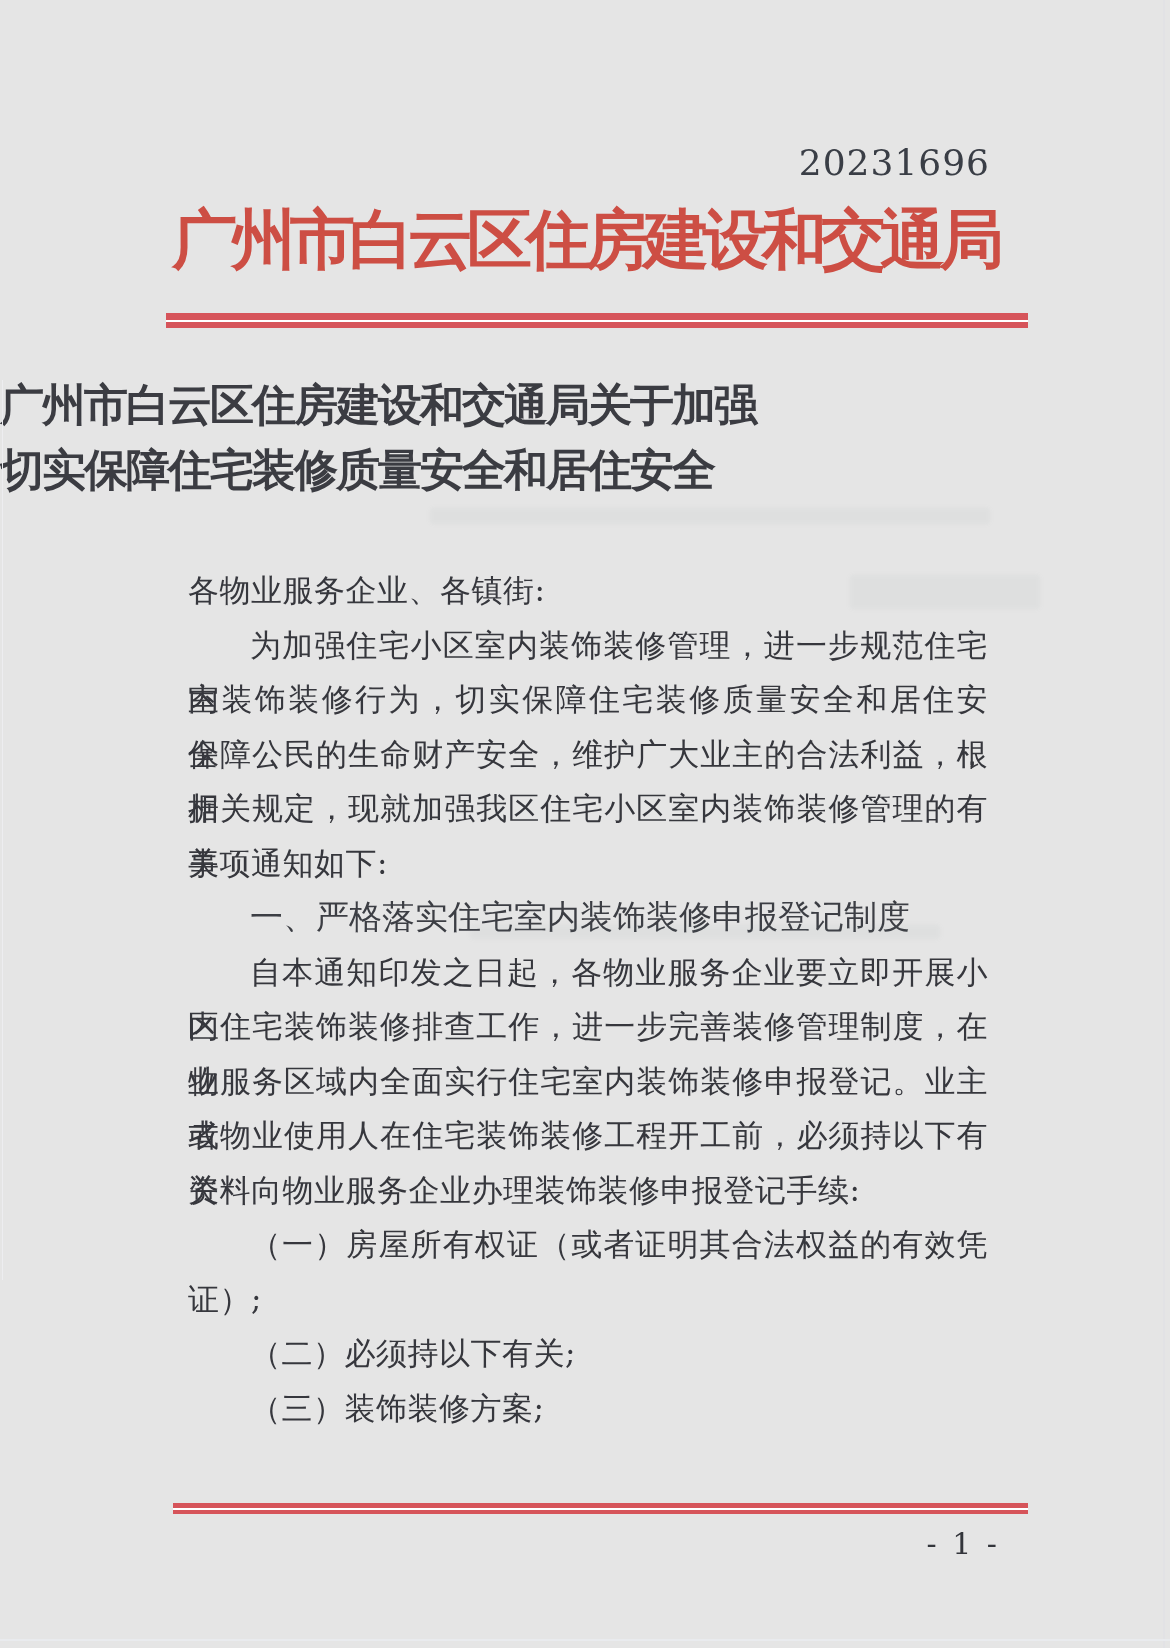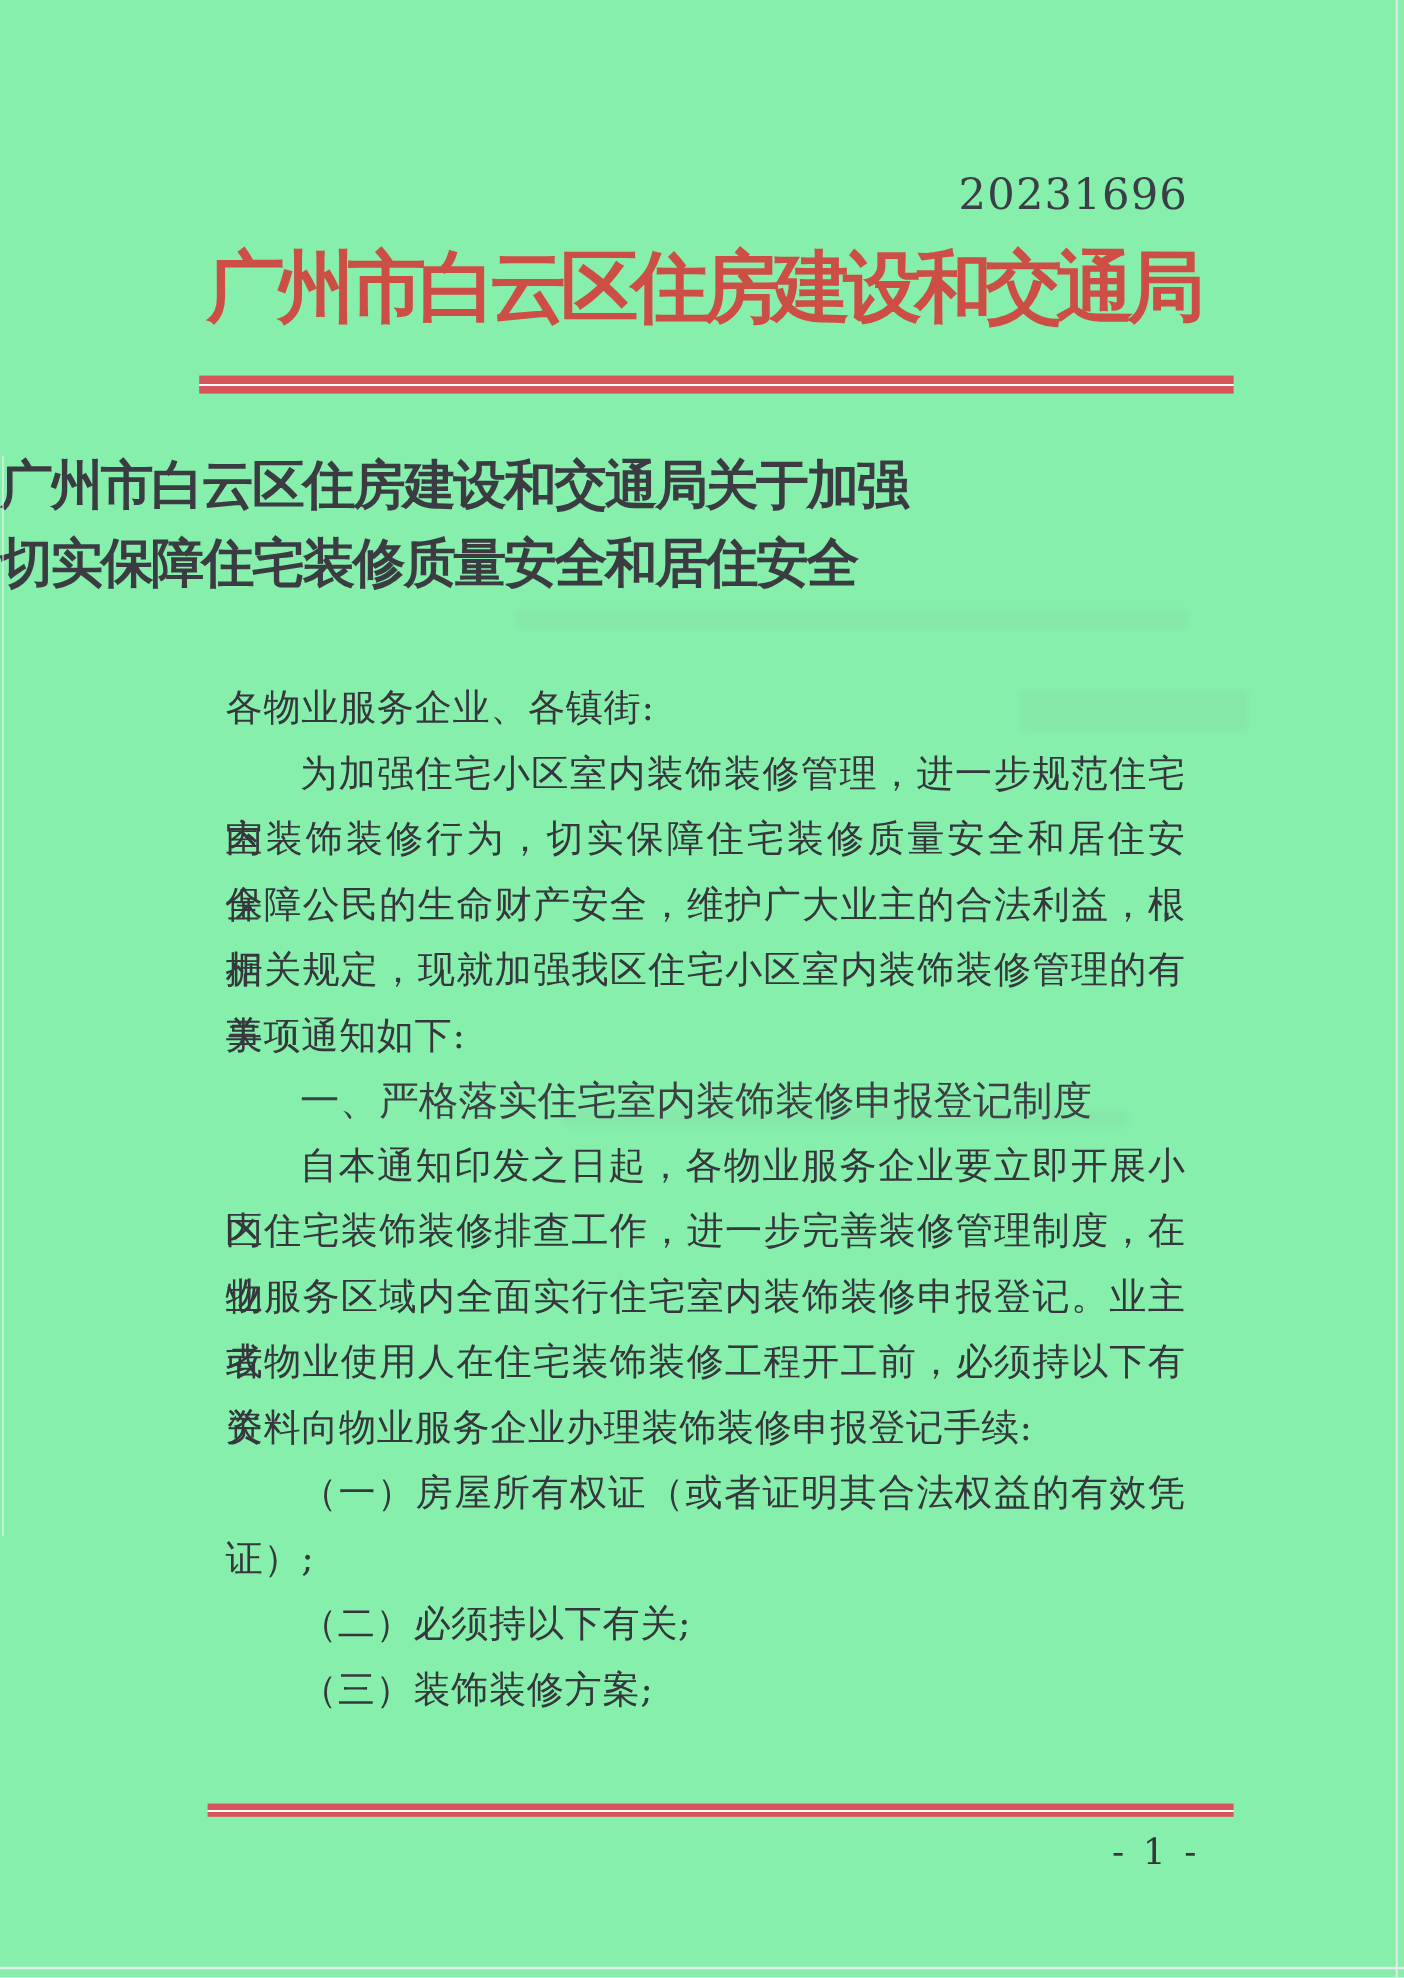--- a/index.html
+++ b/index.html
@@ -4,21 +4,21 @@
 <style>
   html, body {
     margin: 0;
     padding: 0;
     background: #ffffff;
   }
   .page {
     position: relative;
     width: 1170px;
     height: 1648px;
-    background: #86efac;
+    background: #e5e5e5;
     overflow: hidden;
     font-family: "DejaVu Serif", "Liberation Serif", serif;
     color: #35363c;
   }
 
   
   .doc-number {
     position: absolute;
     top: 142px;
     right: 180px;

